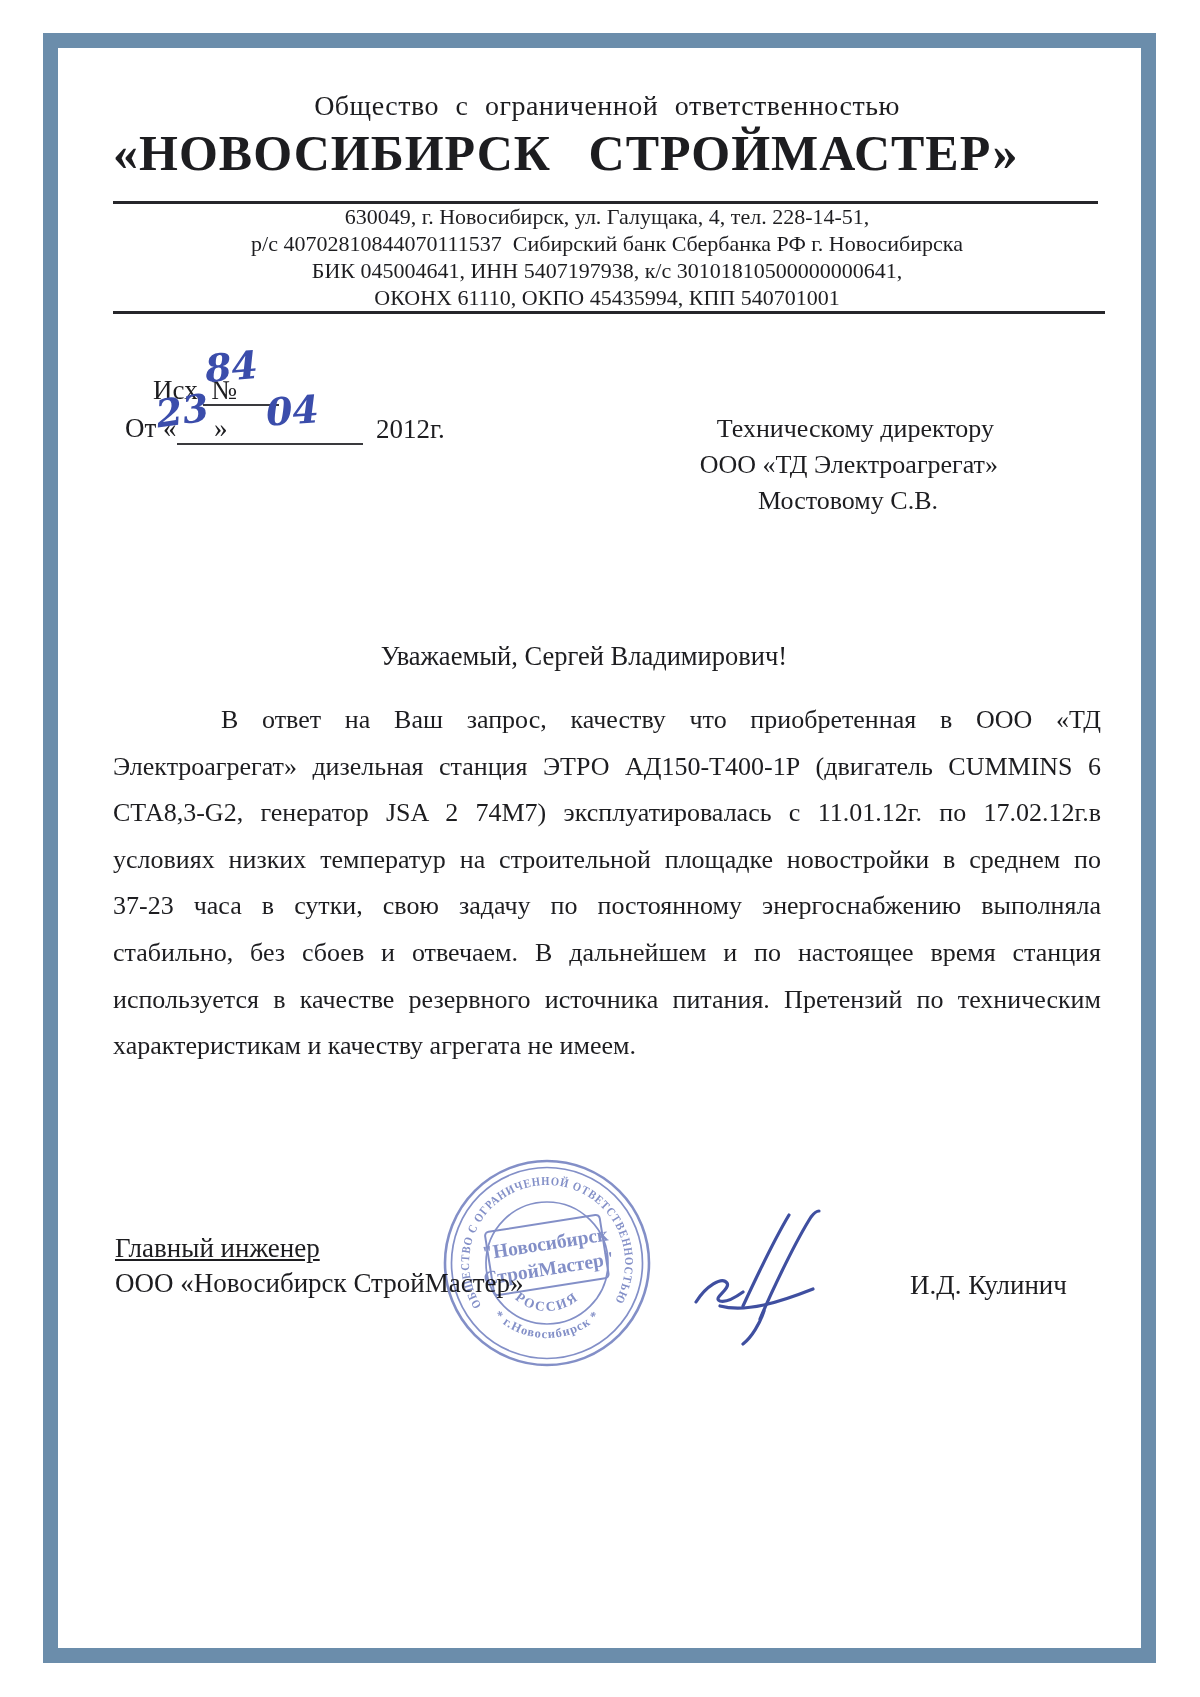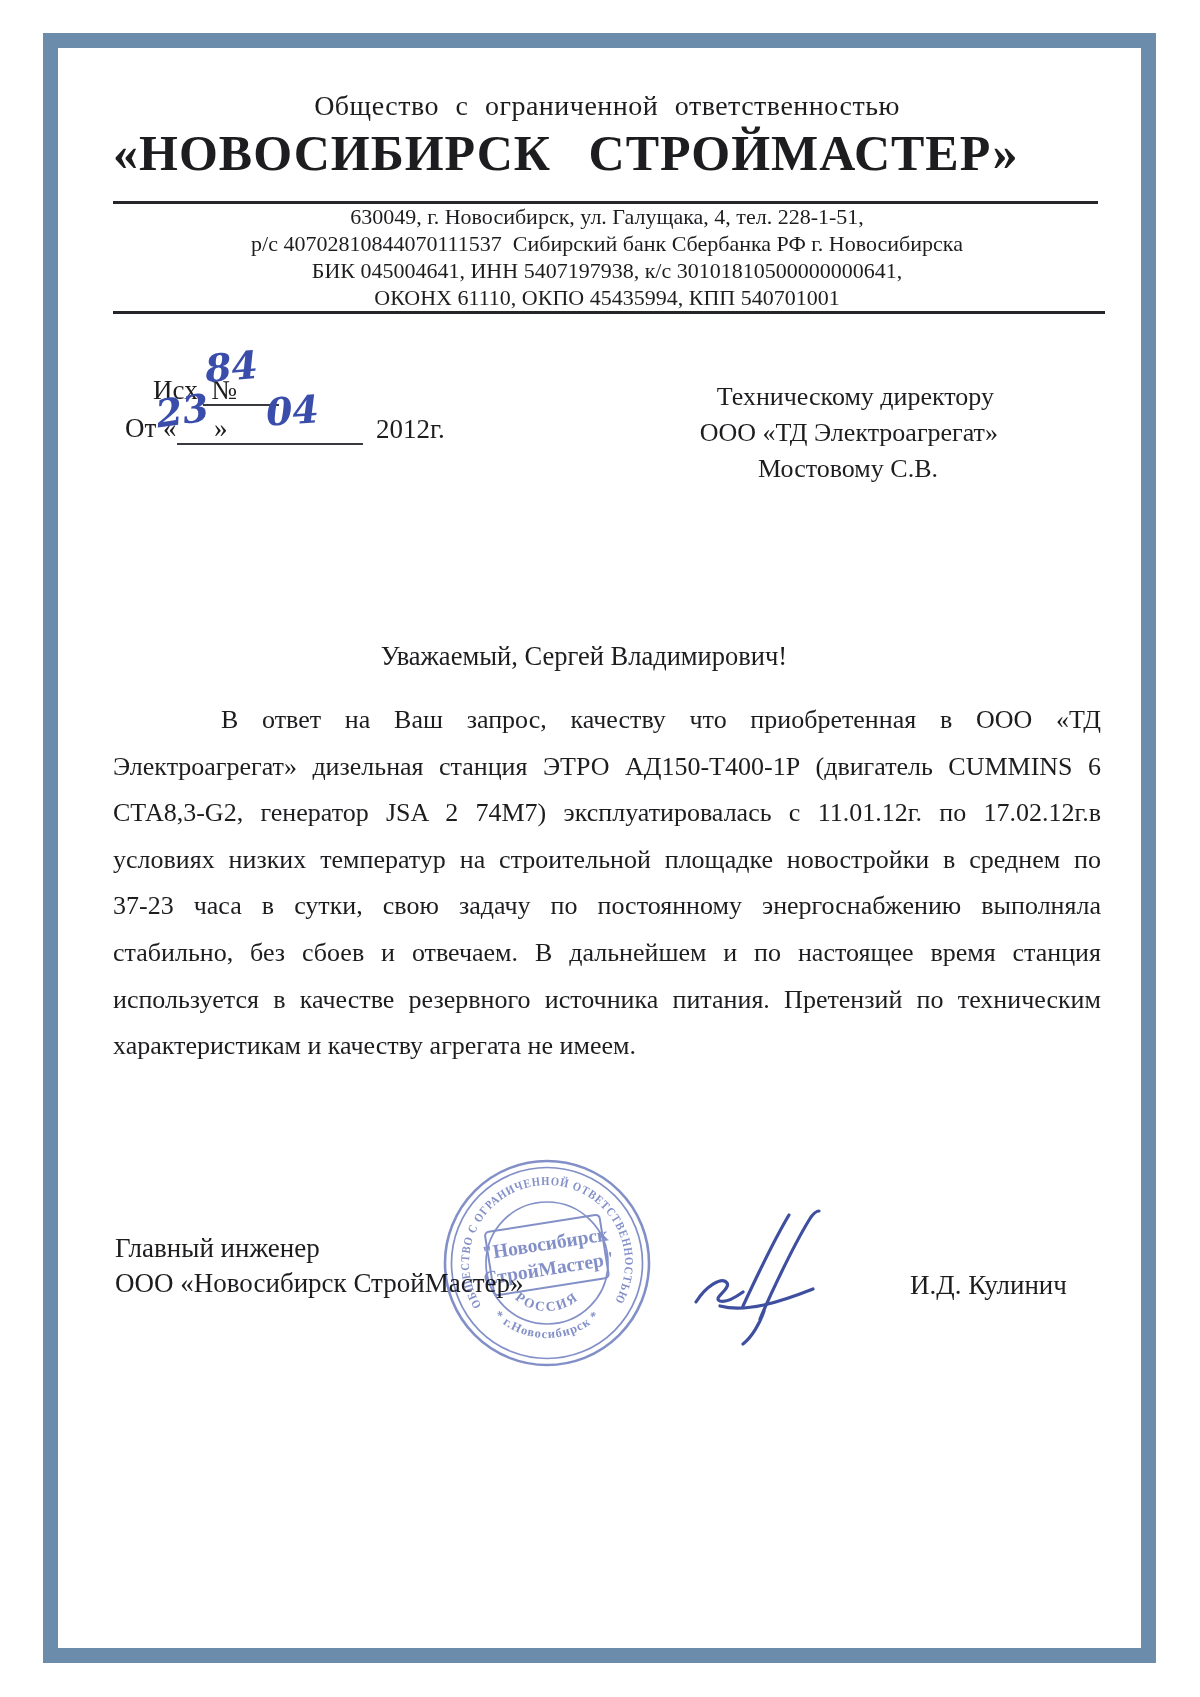--- a/index.html
+++ b/index.html
@@ -50,58 +50,58 @@
 </style>
 </head>
 <body>
 
 <div class="abs frame"></div>
 
 <div class="abs org-type">Общество с ограниченной ответственностью</div>
 <div class="abs org-name">«НОВОСИБИРСК СТРОЙМАСТЕР»</div>
 <div class="abs rule rule-top"></div>
 <div class="abs addr">
-  <div>630049, г. Новосибирск, ул. Галущака, 4, тел. 228-1-51,</div>
+  <div>630049, г. Новосибирск, ул. Галущака, 4, тел. 228-14-51,</div>
   <div>р/с 40702810844070111537&nbsp; Сибирский банк Сбербанка РФ г. Новосибирска</div>
   <div>БИК 045004641, ИНН 5407197938, к/с 30101810500000000641,</div>
   <div>ОКОНХ 61110, ОКПО 45435994, КПП 540701001</div>
 </div>
 <div class="abs rule rule-bottom"></div>
 
 <span class="abs reftext" style="left:125px;top:375px;margin-left:28px;">Исх. №</span>
 <span class="abs ink" style="left:205px;top:348px;transform:rotate(-5deg);">84</span>
 <div class="abs uline" style="left:203px;top:404px;width:76px;"></div>
 
 <span class="abs reftext" style="left:125px;top:413px;">От «</span>
 <span class="abs ink" style="left:156px;top:392px;transform:rotate(-8deg);">23</span>
 <span class="abs reftext" style="left:214px;top:413px;">»</span>
 <div class="abs uline" style="left:177px;top:443px;width:186px;"></div>
 <span class="abs ink" style="left:266px;top:392px;transform:rotate(-4deg);">04</span>
 <span class="abs reftext" style="left:376px;top:414px;">2012г.</span>
 
 <div class="abs addressee">
-  <div style="padding-right:4px;">Техническому директору</div>
+  <div style="padding-right:4px;margin-top:32px;">Техническому директору</div>
   <div>ООО «ТД Электроагрегат»</div>
   <div style="padding-right:60px;">Мостовому С.В.</div>
 </div>
 
 <div class="abs salutation">Уважаемый, Сергей Владимирович!</div>
 
 <div class="abs bodytext">
   <div class="bline bline-first">В ответ на Ваш запрос, качеству что приобретенная в ООО «ТД</div>
   <div class="bline">Электроагрегат» дизельная станция ЭТРО АД150-Т400-1Р (двигатель CUMMINS 6</div>
   <div class="bline">СТА8,3-G2, генератор JSA 2 74М7) эксплуатировалась с 11.01.12г. по 17.02.12г.в</div>
   <div class="bline">условиях низких температур на строительной площадке новостройки в среднем по</div>
   <div class="bline">37-23 часа в сутки, свою задачу по постоянному энергоснабжению выполняла</div>
   <div class="bline">стабильно, без сбоев и отвечаем. В дальнейшем и по настоящее время станция</div>
   <div class="bline">используется в качестве резервного источника питания. Претензий по техническим</div>
   <div class="bline bline-last">характеристикам и качеству агрегата не имеем.</div>
 </div>
 
-<div class="abs sig-label" style="left:115px;top:1233px;">Главный инженер</div>
+<div class="abs sig-label" style="left:115px;top:1233px;text-decoration:underline;">Главный инженер</div>
 <div class="abs sig-label" style="left:115px;top:1268px;">ООО «Новосибирск СтройМастер»</div>
 <div class="abs sig-label" style="left:910px;top:1270px;">И.Д. Кулинич</div>
 
 <svg class="abs stamp" style="left:436px;top:1157px;" width="222" height="214" viewBox="0 0 222 214">
   <defs>
     <path id="ringPath" d="M 45.6 148.5 A 78 78 0 1 1 176.4 148.5" fill="none"></path>
     <path id="rossiaPath" d="M 78.3 141.1 A 48 48 0 0 0 143.7 141.1" fill="none"></path>
     <path id="cityPath" d="M 51.9 152.2 A 75 75 0 0 0 170.1 152.2" fill="none"></path>
   </defs>
   <circle cx="111" cy="106" r="102" fill="none" stroke="#7280c0" stroke-width="2.6"></circle>

